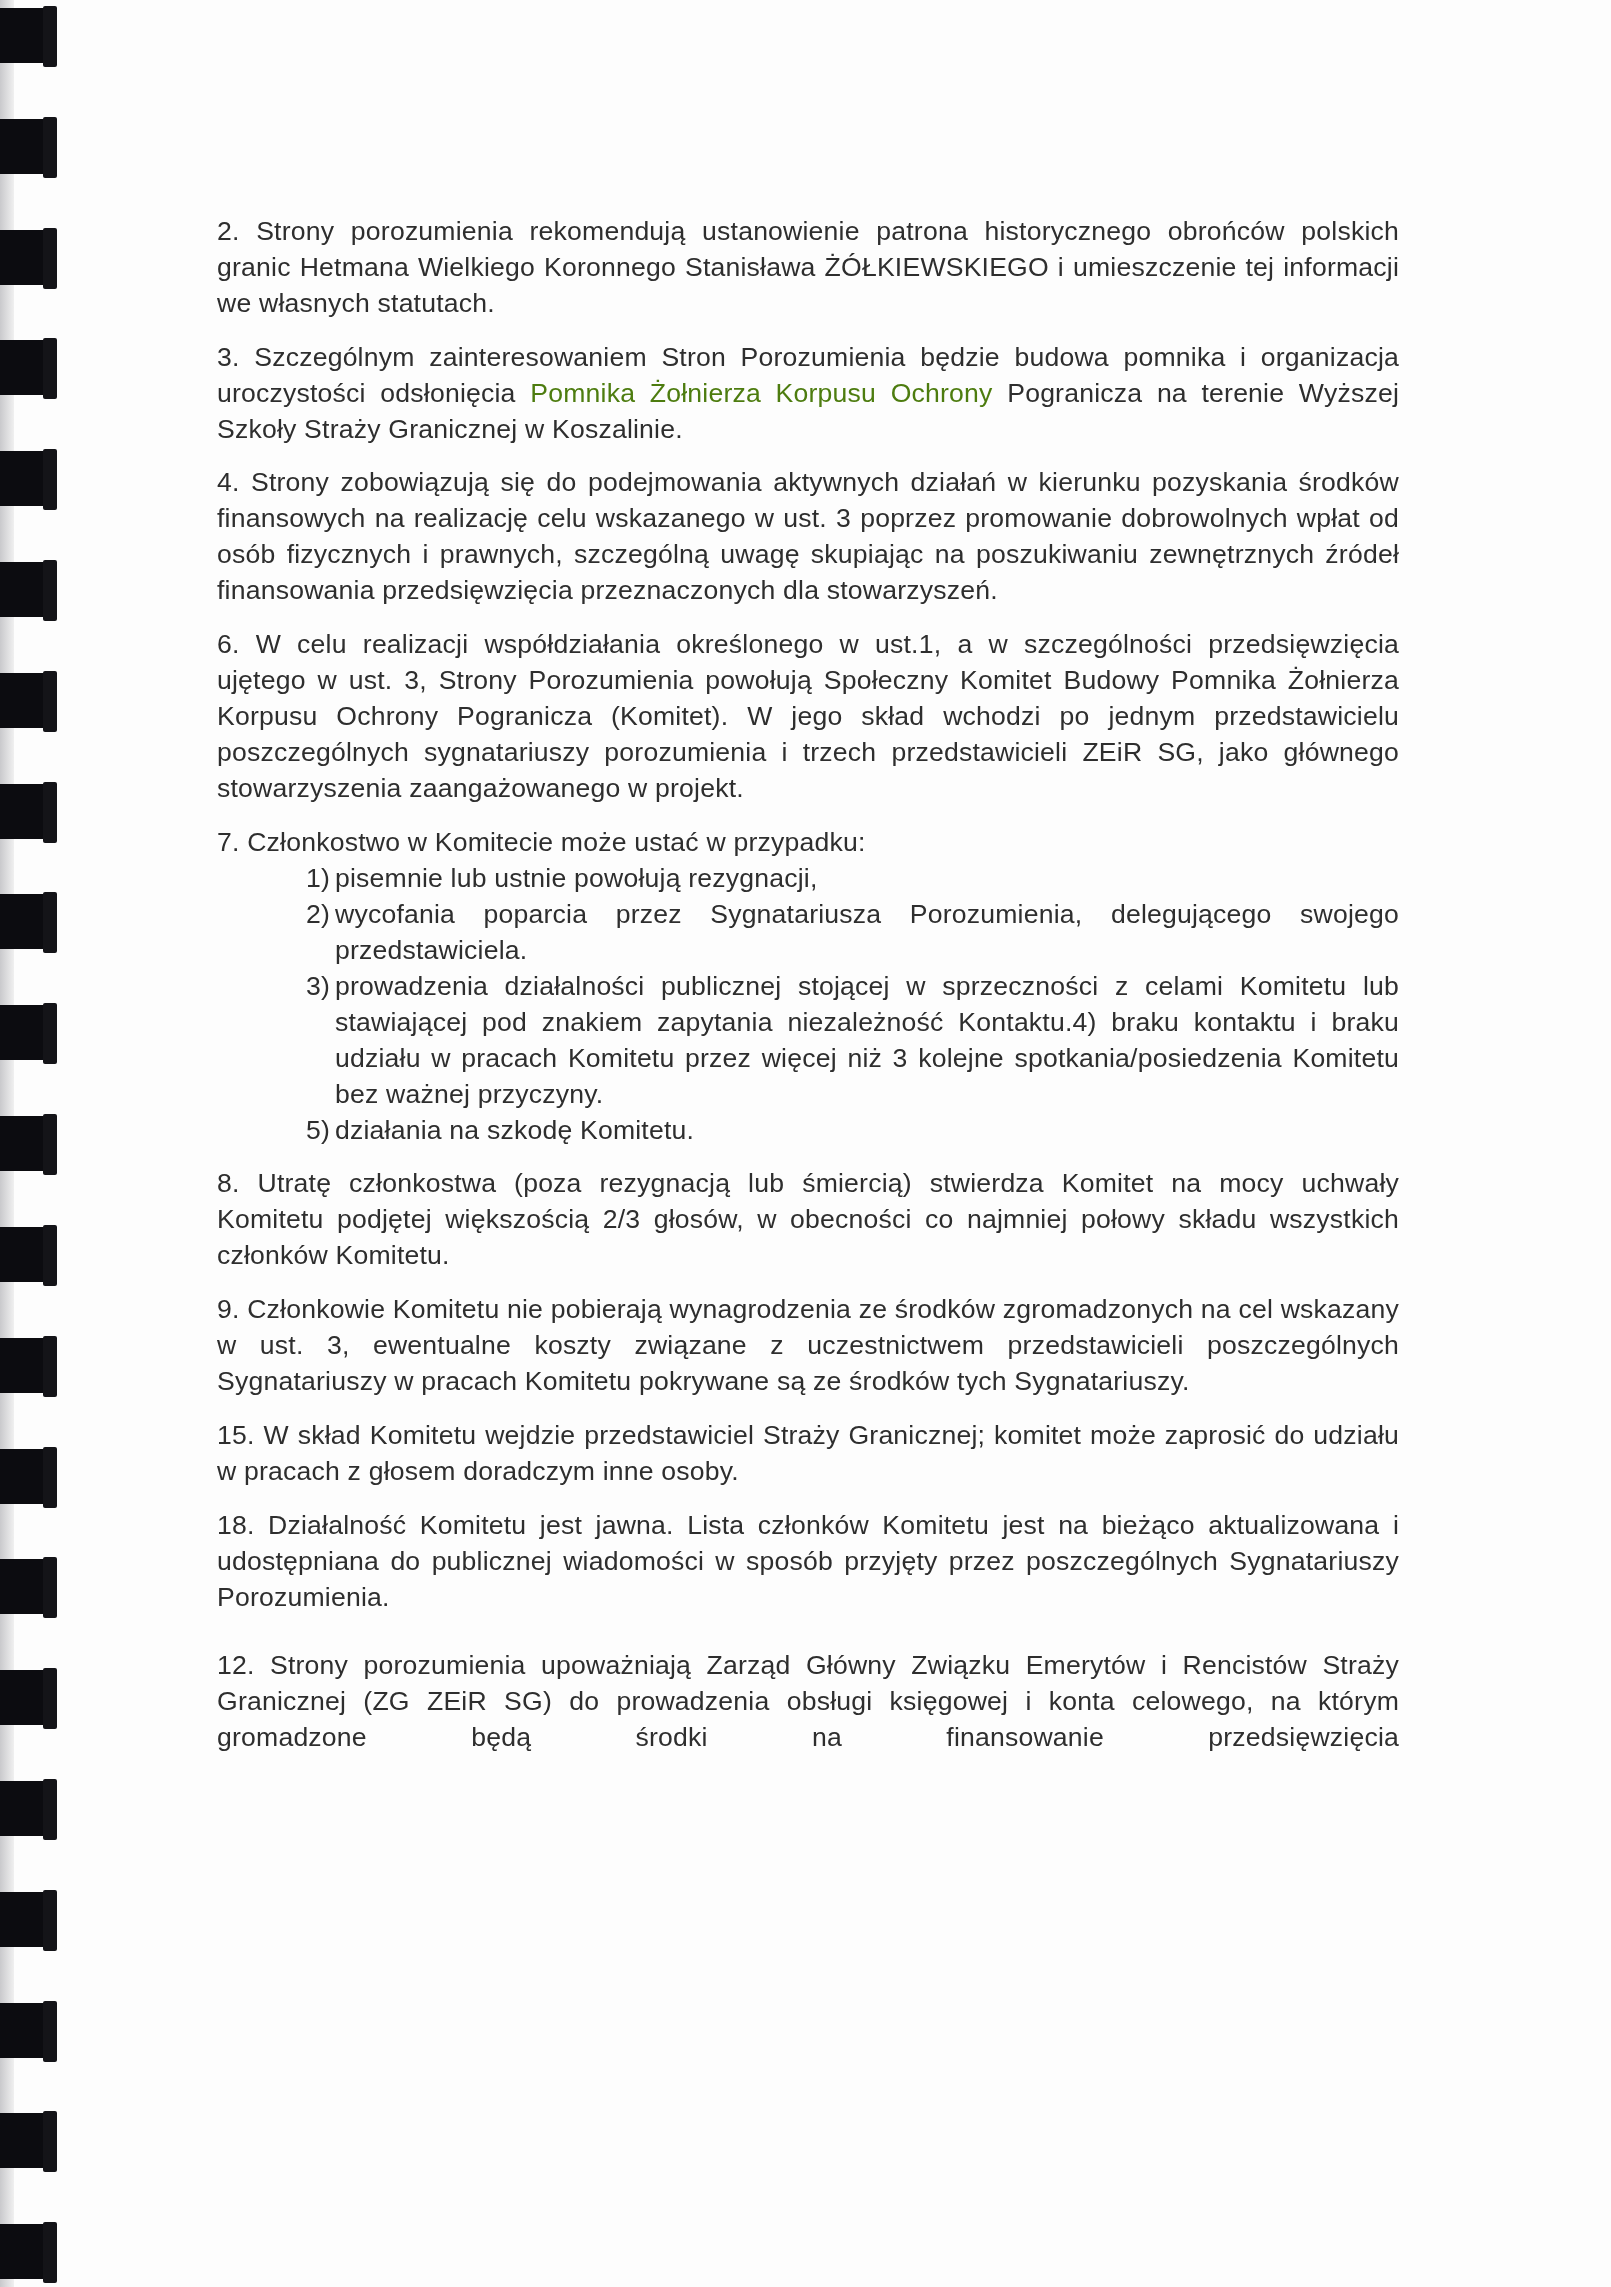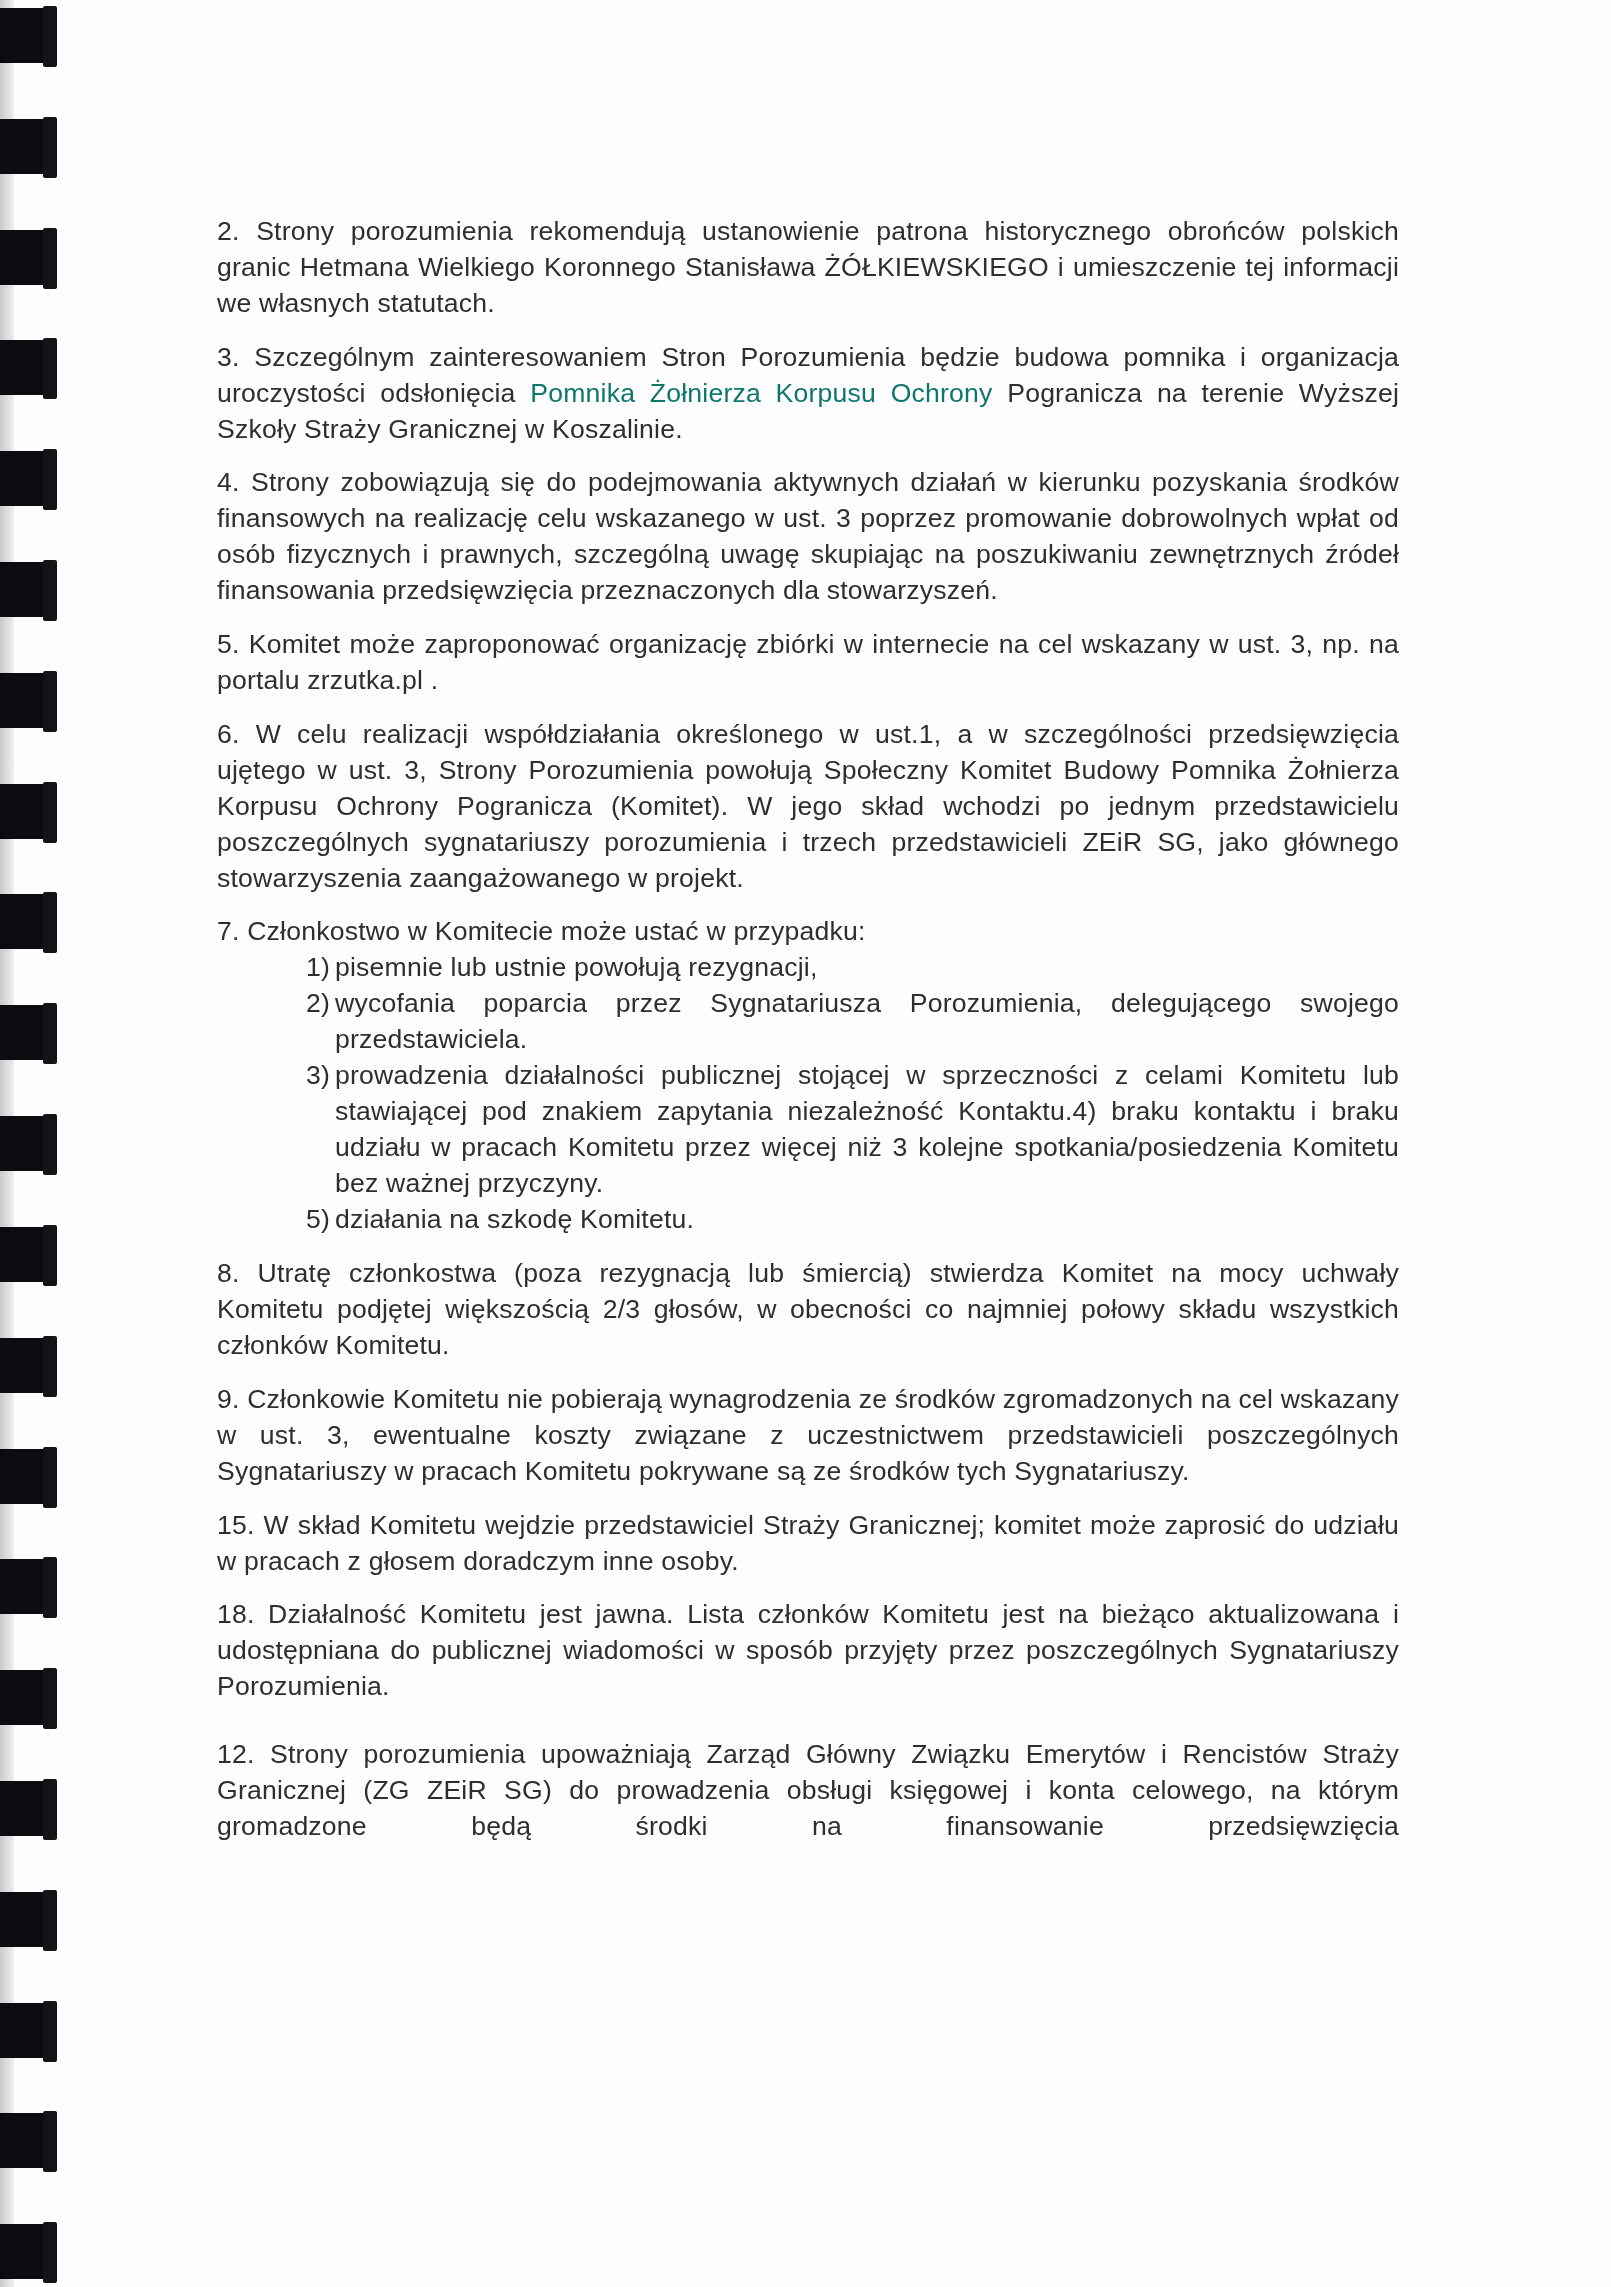--- a/index.html
+++ b/index.html
@@ -55,21 +55,21 @@
       width: 1182px;
       font-size: 26.6px;
       line-height: 36px;
       letter-spacing: 0.2px;
     }
     .para {
       margin: 0 0 17.7px 0;
       text-align: justify;
     }
     .para .dark {
-      color: #0f766e;
+      color: #4d7c0f;
     }
     .sublist {
       margin: 0 0 17.7px 0;
       padding: 0;
       list-style: none;
     }
     .subitem {
       display: flex;
       text-align: justify;
     }
@@ -119,21 +119,20 @@
 
 <div class="page">
   <p class="para">2. Strony porozumienia rekomendują ustanowienie patrona historycznego obrońców polskich granic Hetmana Wielkiego Koronnego Stanisława ŻÓŁKIEWSKIEGO i umieszczenie tej informacji we własnych statutach.</p>
 
   <p class="para">
     <span>3. Szczególnym zainteresowaniem Stron Porozumienia będzie budowa pomnika i organizacja uroczystości odsłonięcia </span><span class="dark">Pomnika Żołnierza Korpusu Ochrony</span><span> Pogranicza na terenie Wyższej Szkoły Straży Granicznej w Koszalinie.</span>
   </p>
 
   <p class="para">4. Strony zobowiązują się do podejmowania aktywnych działań w kierunku pozyskania środków finansowych na realizację celu wskazanego w ust. 3 poprzez promowanie dobrowolnych wpłat od osób fizycznych i prawnych, szczególną uwagę skupiając na poszukiwaniu zewnętrznych źródeł finansowania przedsięwzięcia przeznaczonych dla stowarzyszeń.</p>
 
-  <p class="para">5. Komitet może zaproponować organizację zbiórki w internecie na cel wskazany w ust. 3, np. na portalu zrzutka.pl .</p>
 
   <p class="para">6. W celu realizacji współdziałania określonego w ust.1, a w szczególności przedsięwzięcia ujętego w ust. 3, Strony Porozumienia powołują Społeczny Komitet Budowy Pomnika Żołnierza Korpusu Ochrony Pogranicza (Komitet). W jego skład wchodzi po jednym przedstawicielu poszczególnych sygnatariuszy porozumienia i trzech przedstawicieli ZEiR SG, jako głównego stowarzyszenia zaangażowanego w projekt.</p>
 
   <p class="para" style="margin-bottom:0">7. Członkostwo w Komitecie może ustać w przypadku:</p>
   <ul class="sublist">
     <li class="subitem">
       <span class="num">1)</span>
       <span class="txt">pisemnie lub ustnie powołują rezygnacji,</span>
     </li>
     <li class="subitem">

